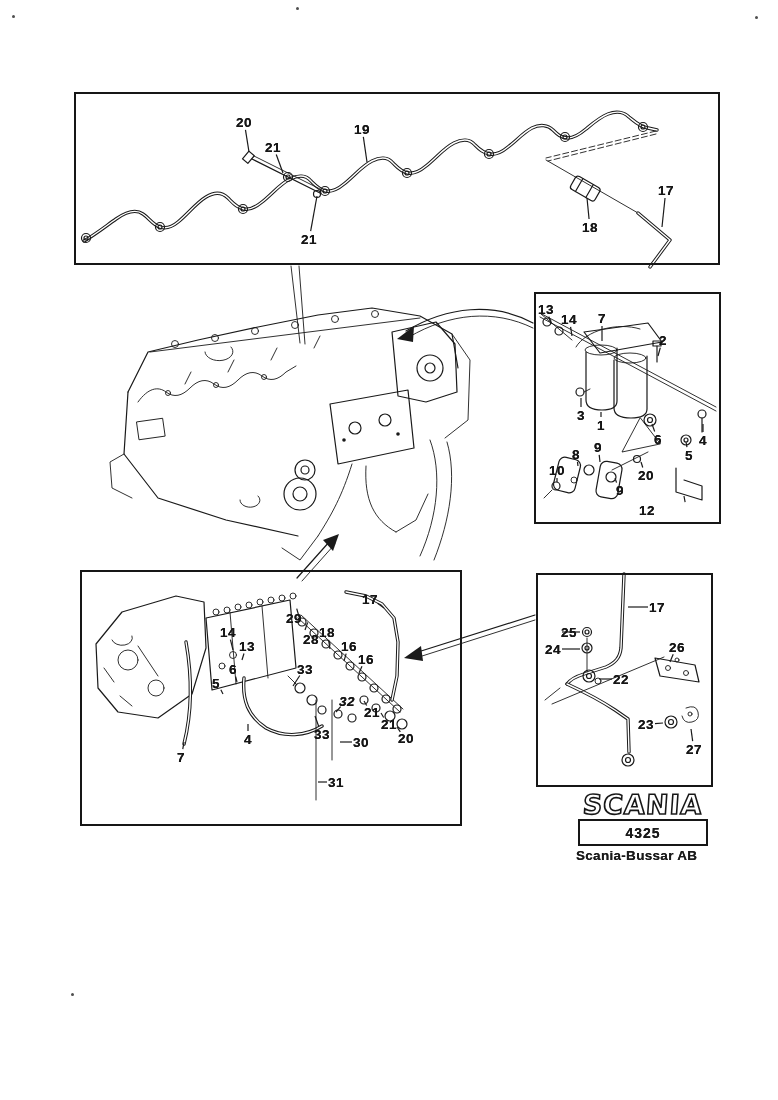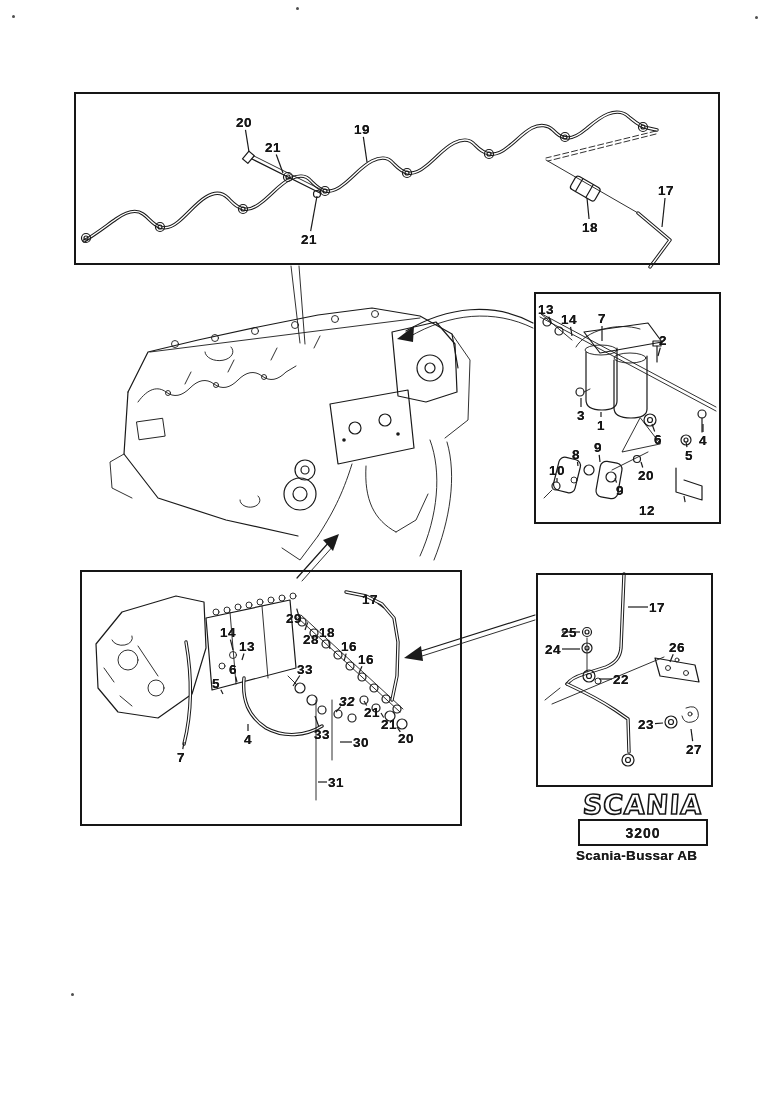--- a/index.html
+++ b/index.html
@@ -374,21 +374,21 @@
       <div class="callout" style="left: 657px; top: 607px;">17</div>
       <div class="callout" style="left: 553px; top: 632px; margin-left: 16px;">25</div>
       <div class="callout" style="left: 553px; top: 649px;">24</div>
       <div class="callout" style="left: 621px; top: 679px;">22</div>
       <div class="callout" style="left: 677px; top: 647px;">26</div>
       <div class="callout" style="left: 646px; top: 724px;">23</div>
       <div class="callout" style="left: 694px; top: 749px;">27</div>
     </div>
 
   <div class="pn-box">
-    <span>3200</span>
+    <span>4325</span>
   </div>
   <div class="company">Scania-Bussar AB</div>
 
   <div class="speck" style="left:296px;top:7px;"></div>
   <div class="speck" style="left:12px;top:15px;"></div>
   <div class="speck" style="left:755px;top:16px;"></div>
   <div class="speck" style="left:71px;top:993px;"></div>
 </div>
 
 </body></html>

